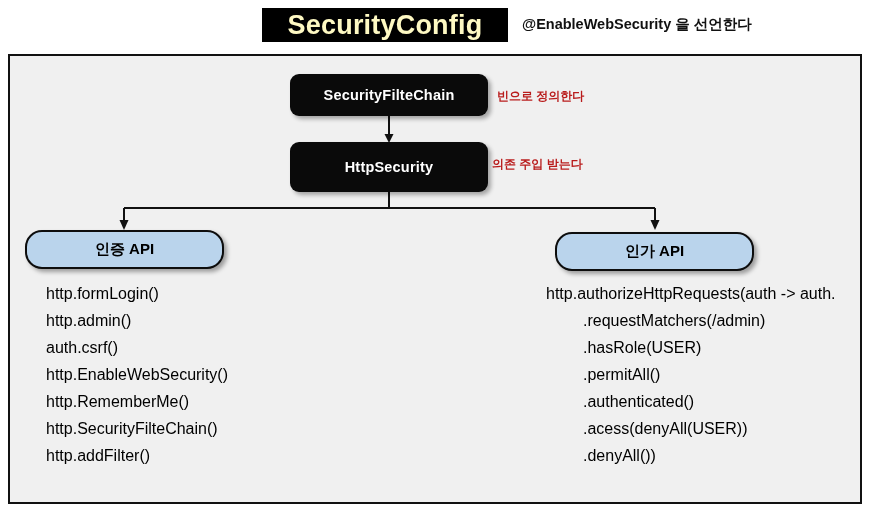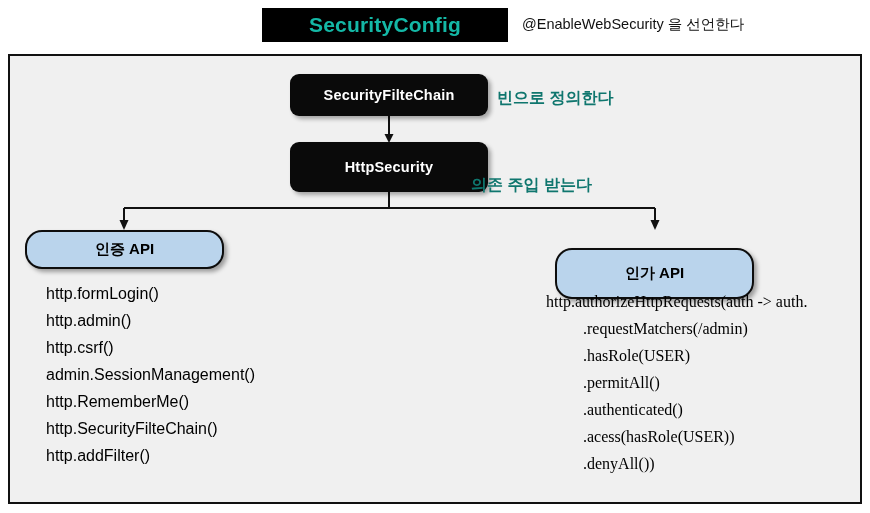--- a/index.html
+++ b/index.html
@@ -17,34 +17,34 @@
   }
 
   
   #title-bar {
     position: absolute;
     left: 262px;
     top: 8px;
     width: 246px;
     height: 34px;
     background: #000000;
-    color: #14b8a6;
+    color: #fef9c3;
     display: flex;
     align-items: center;
     justify-content: center;
-    font-size: 21px;
+    font-size: 27px;
     font-weight: 600;
     letter-spacing: 0.2px;
   }
   #title-note {
     position: absolute;
     left: 522px;
     top: 15px;
     font-size: 14.5px;
-    font-weight: 400;
+    font-weight: 700;
     color: #111111;
     white-space: nowrap;
   }
 
   
   #frame {
     position: absolute;
     left: 8px;
     top: 54px;
     width: 854px;
@@ -97,56 +97,56 @@
     box-sizing: border-box;
   }
   #node-auth-api {
     left: 15px;
     top: 174px;
     width: 199px;
     height: 39px;
   }
   #node-authz-api {
     left: 545px;
-    top: 192px;
+    top: 176px;
     width: 199px;
-    height: 51px;
+    height: 39px;
   }
 
   
   .side-note {
     position: absolute;
-    font-size: 16px;
+    font-size: 12px;
     font-weight: 700;
-    color: #0f766e;
+    color: #b91c1c;
     white-space: nowrap;
   }
   #note-filterchain { left: 487px; top: 32px; }
-  #note-httpsecurity { left: 461px; top: 100px; margin-top: 19px; }
+  #note-httpsecurity { left: 482px; top: 100px; }
 
   
   #connectors {
     position: absolute;
     left: 0;
     top: 0;
     width: 854px;
     height: 450px;
     pointer-events: none;
   }
 
   
   .code-list {
     position: absolute;
     font-size: 16px;
     line-height: 27px;
     color: #000000;
     white-space: nowrap;
   }
   #code-auth { left: 36px; top: 224px; }
-  #code-authz { left: 536px; top: 232px; font-family: Liberation Serif, serif; }
+  #code-authz { left: 536px; top: 224px; }
   .code-line { display: block; }
   .code-line.indent { padding-left: 37px; }
 </style>
 </head>
 <body>
 
 <div id="title-bar">SecurityConfig</div>
 
 <div id="title-note">@EnableWebSecurity 을 선언한다</div>
 
@@ -176,30 +176,30 @@
 
   <div class="side-note" id="note-httpsecurity">의존 주입 받는다</div>
 
   <div class="node-blue" id="node-auth-api">인증 API</div>
 
   <div class="node-blue" id="node-authz-api">인가 API</div>
 
   <div class="code-list" id="code-auth">
       <span class="code-line">http.formLogin()</span>
       <span class="code-line">http.admin()</span>
-      <span class="code-line">http.csrf()</span>
-      <span class="code-line">admin.SessionManagement()</span>
+      <span class="code-line">auth.csrf()</span>
+      <span class="code-line">http.EnableWebSecurity()</span>
       <span class="code-line">http.RememberMe()</span>
       <span class="code-line">http.SecurityFilteChain()</span>
       <span class="code-line">http.addFilter()</span>
     </div>
 
   <div class="code-list" id="code-authz">
       <span class="code-line">http.authorizeHttpRequests(auth -&gt; auth.</span>
       <span class="code-line indent">.requestMatchers(/admin)</span>
       <span class="code-line indent">.hasRole(USER)</span>
       <span class="code-line indent">.permitAll()</span>
       <span class="code-line indent">.authenticated()</span>
-      <span class="code-line indent">.acess(hasRole(USER))</span>
+      <span class="code-line indent">.acess(denyAll(USER))</span>
       <span class="code-line indent">.denyAll())</span>
     </div>
 
 </div>
 
 </body></html>

